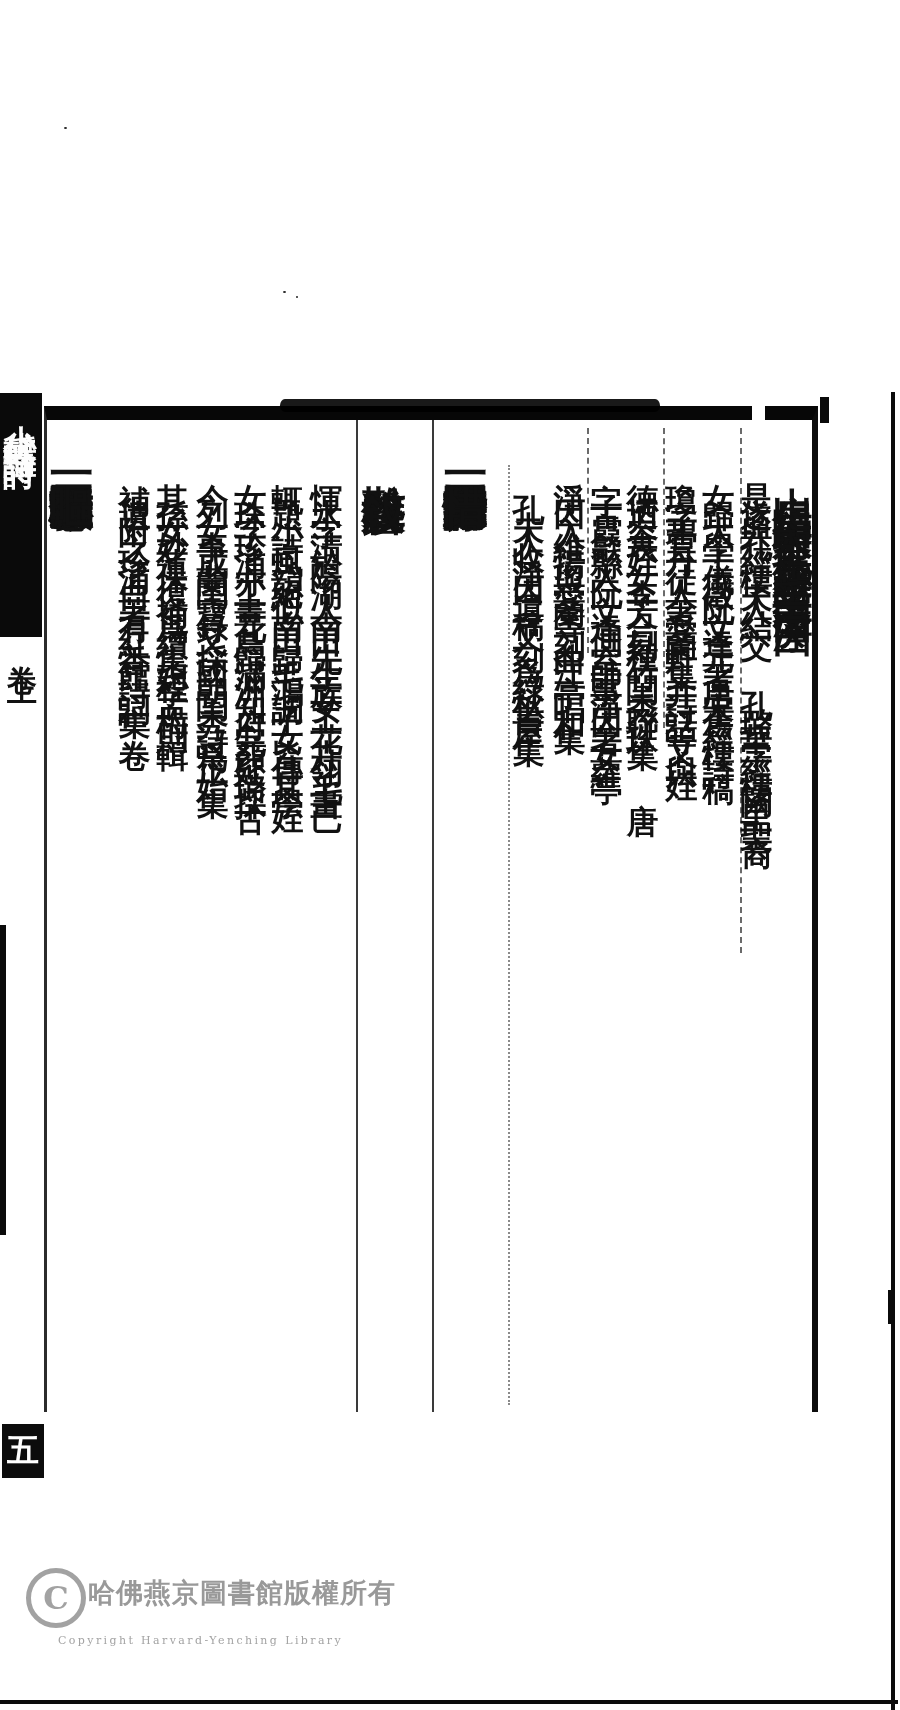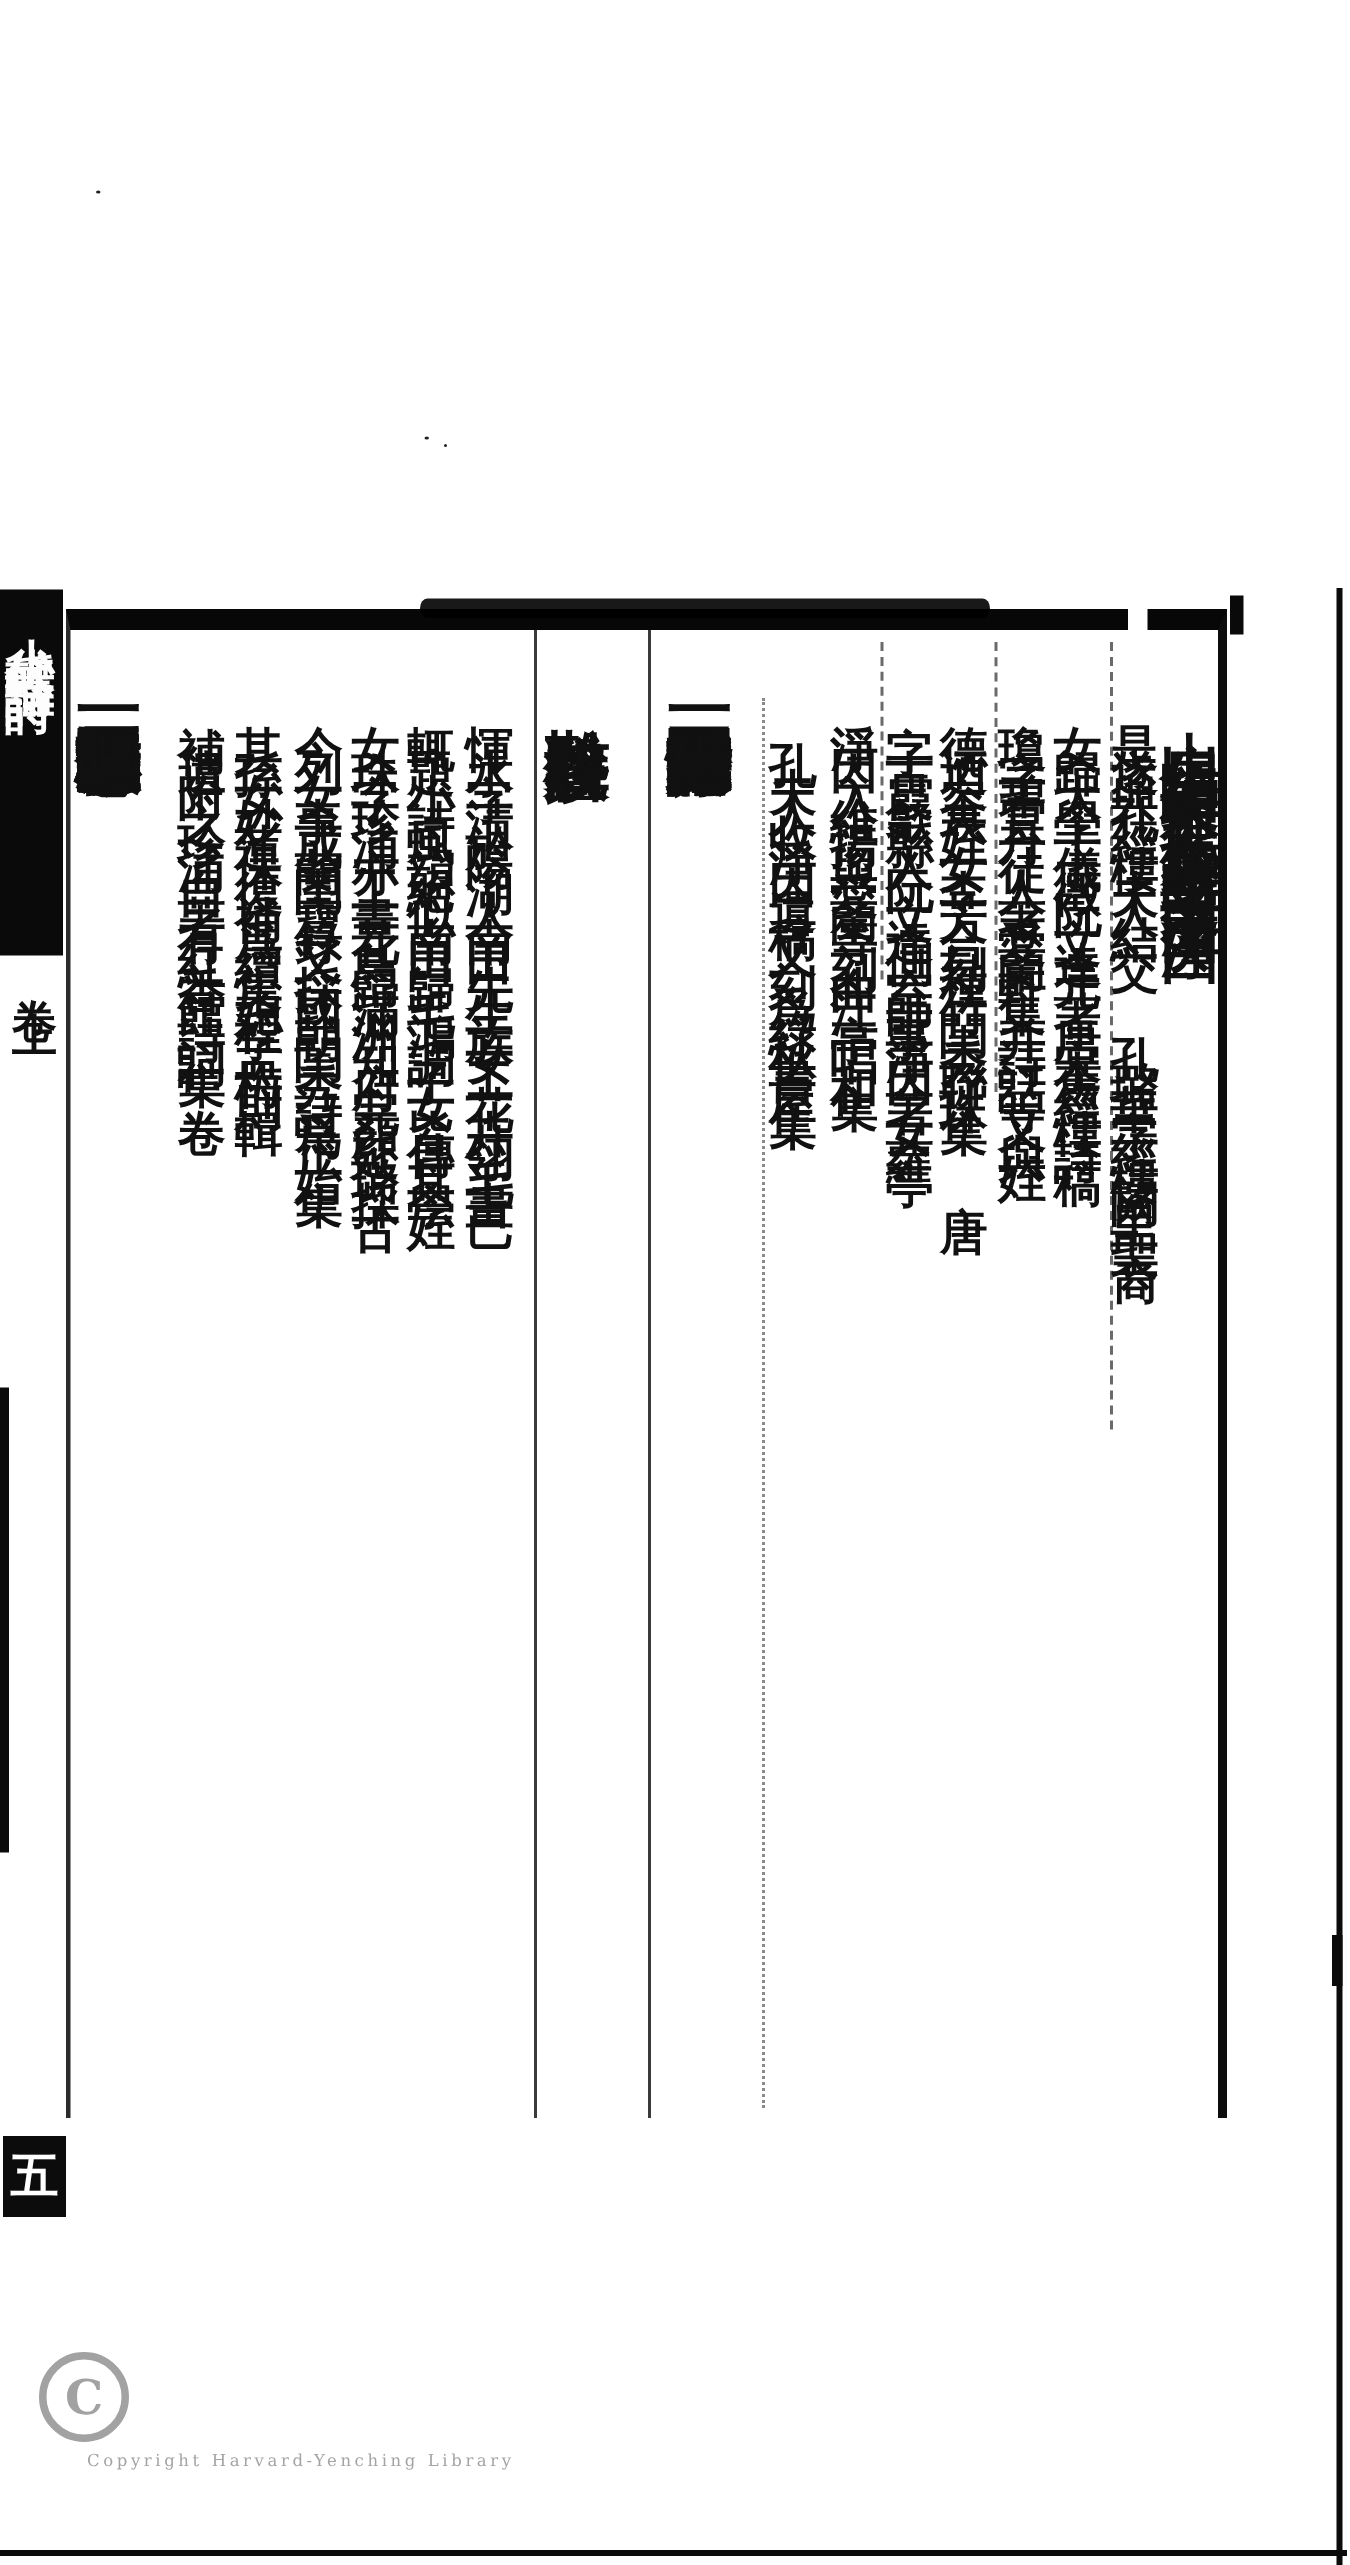--- a/index.html
+++ b/index.html
@@ -126,16 +126,17 @@
   <div class="artifact" style="left:0;     top:1700px; width:898px; height:4px;"></div>
   <div class="artifact" style="left:0;     top:925px;  width:6px;   height:310px;"></div>
   <div class="dot" style="left:64px;  top:127px; width:3px; height:2px;"></div>
   <div class="dot" style="left:283px; top:291px; width:3px; height:2px;"></div>
   <div class="dot" style="left:296px; top:296px; width:2px; height:2px;"></div>
 
   <div id="stamp">
     <div id="stamp-circle">
       <span>C</span>
     </div>
+    <div id="stamp-zh">哈佛燕京圖書館版權所有</div>
     <div id="stamp-en">Copyright Harvard-Yenching Library</div>
   </div>
 
 </div>
 
 </body></html>

